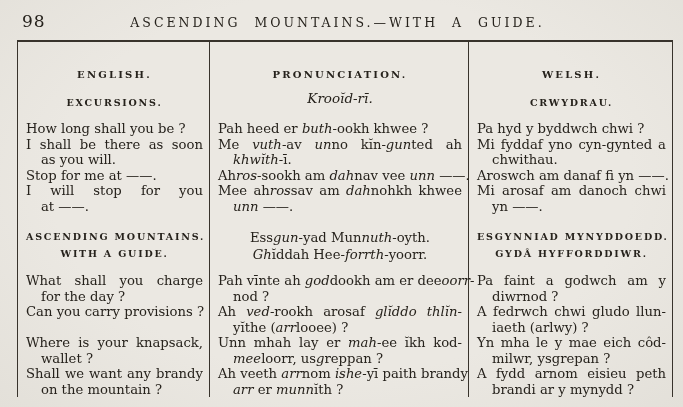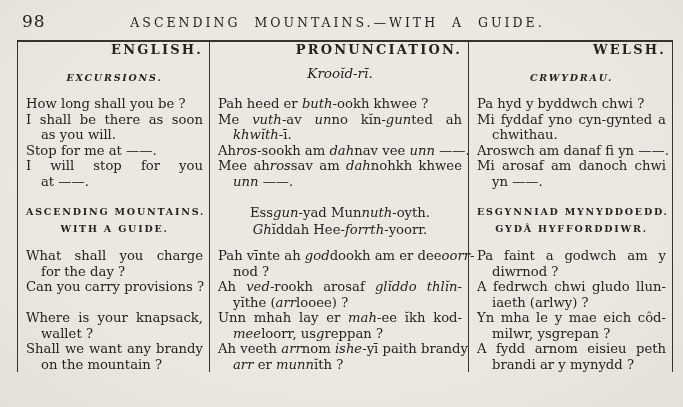--- a/index.html
+++ b/index.html
@@ -25,24 +25,24 @@
     border-right:1.6px solid #38332c;
   }
   col.c1{width:192px} col.c2{width:259px} col.c3{width:204px}
   td{vertical-align:top;padding:0 6px 0 8px;font-size:13.2px;line-height:15.5px;}
   td + td{border-left:1.5px solid #38332c;}
 
   .tline{white-space:nowrap;}
   tr.p td .tline:not(:last-child){text-align:justify;text-align-last:justify;}
   tr.p td .tline + .tline{padding-left:15px;}
 
-  tr.colhead-row td{padding-top:2px;text-align:right;font-weight:bold;
-    font-size:13px;letter-spacing:2.2px;line-height:11px;}
+  tr.colhead-row td{padding-top:27px;text-align:center;font-weight:bold;
+    font-size:10px;letter-spacing:2.2px;line-height:11px;}
   tr.subhead-row td{padding-top:11px;text-align:center;}
-  tr.subhead-row td.caps{padding-top:14px;font-style:italic;}
+  tr.subhead-row td.caps{padding-top:14px;}
   .caps{font-weight:bold;font-size:9.5px;letter-spacing:1.8px;line-height:17px;}
   tr.subhead-row td.pron-name{font-size:13.5px;font-style:italic;}
   tr.first td{padding-top:10px;}
   tr.section-row td{padding-top:14px;text-align:center;}
   tr.section-row td.pron-head{font-size:13.2px;line-height:17px;padding-top:15px;}
   tr.gap td{padding-top:10px;}
   tr.last td{}
   i{font-style:italic;}
 </style>
 </head>

